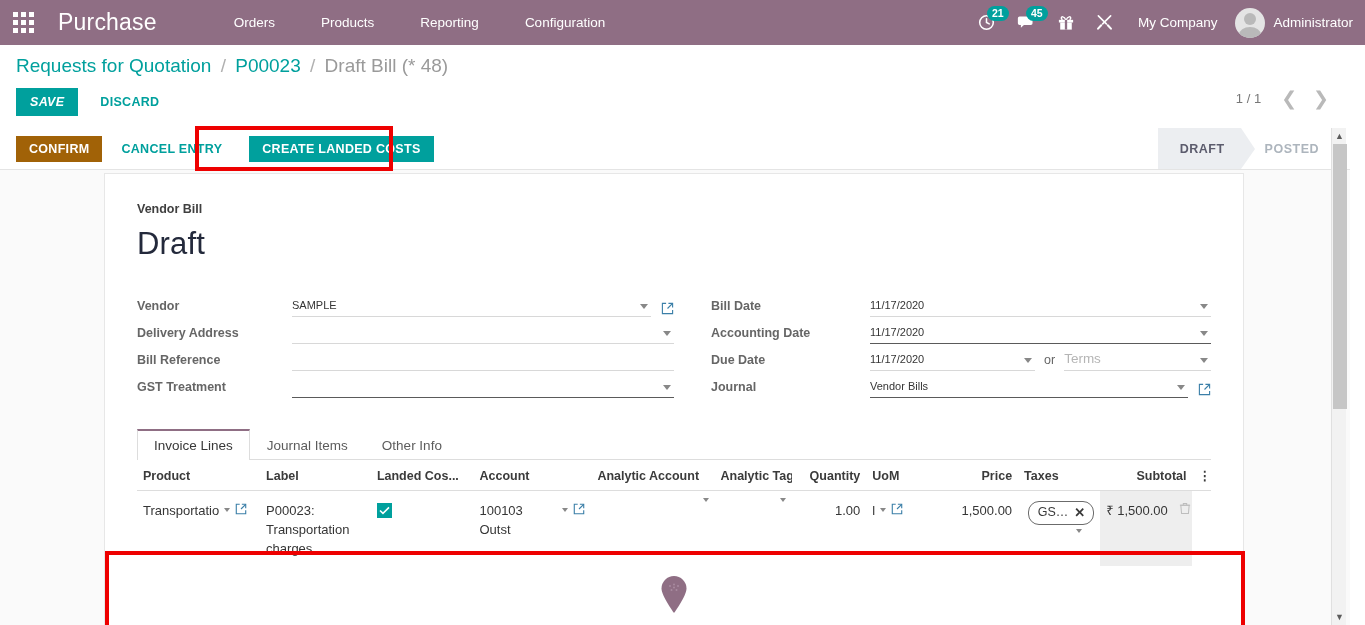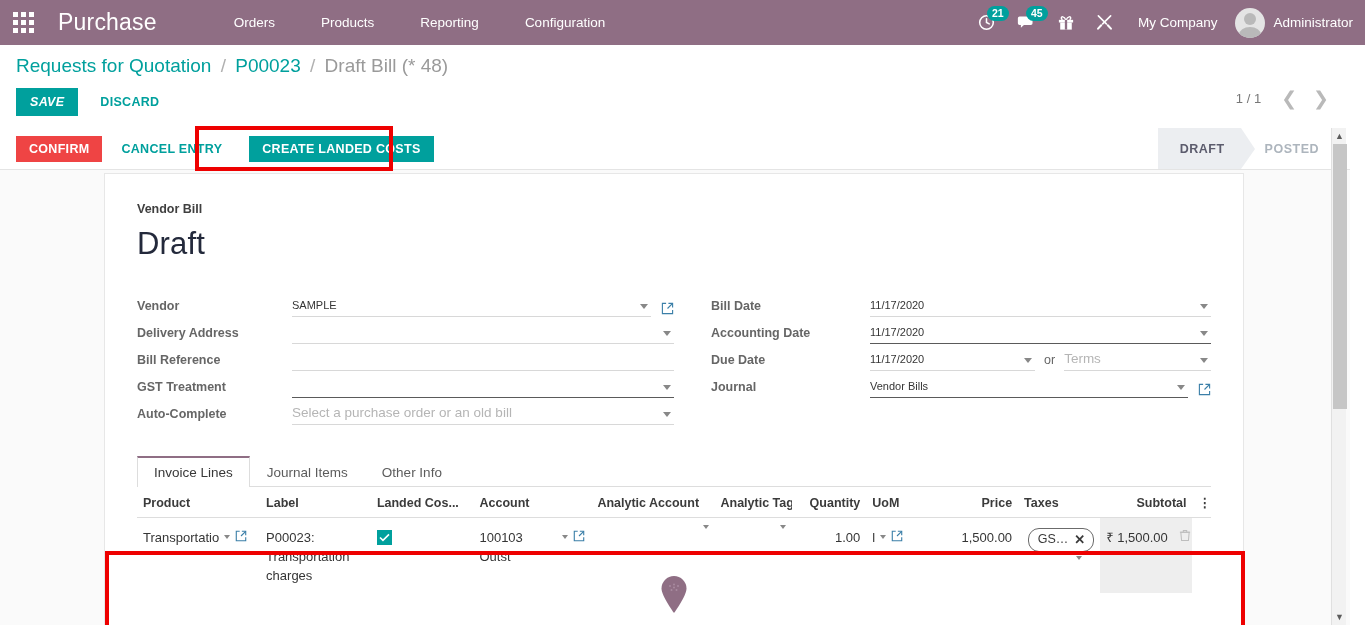--- a/index.html
+++ b/index.html
@@ -60,21 +60,21 @@
   .pager { position: absolute; top: 44px; right: 30px; display: flex; align-items: center; gap: 4px; font-size: 13px; color: #888; }
   .pager .count { color: #777; margin-right: 10px; }
   .pager .arrow { color: #b9b9b9; font-size: 19px; padding: 0 6px; cursor: pointer; line-height: 1; }
 
   
   .statusbar {
     position: absolute; top: 128px; left: 0; width: 1350px; height: 42px;
     background: #ffffff; border-bottom: 1px solid #e4e4e4;
   }
   .sb-buttons { position: absolute; top: 8px; left: 16px; display: flex; align-items: center; }
-  .btn-confirm { background: #ef4444; color: #fff; font-size: 12.5px; font-weight: 700; padding: 6px 13px; border: none; letter-spacing: .3px; cursor: pointer; }
+  .btn-confirm { background: #a16207; color: #fff; font-size: 12.5px; font-weight: 700; padding: 6px 13px; border: none; letter-spacing: .3px; cursor: pointer; }
   .btn-cancel { background: transparent; color: #00a09d; font-size: 12.5px; font-weight: 700; padding: 6px 13px; border: none; margin-left: 6px; letter-spacing: .3px; cursor: pointer; }
   .btn-landed { background: #00a09d; color: #fff; font-size: 12.5px; font-weight: 700; padding: 6px 13px; border: none; margin-left: 14px; letter-spacing: .3px; cursor: pointer; }
 
   .stages { position: absolute; top: 0; right: 15px; height: 41px; display: flex; align-items: stretch; }
   .stage {
     display: flex; align-items: center; font-size: 12.5px; font-weight: 700;
     letter-spacing: .5px; padding: 0 16px 0 22px; position: relative; cursor: pointer;
   }
   .stage.done { background: #eceef1; color: #5c5c6d; }
   .stage.done:after {
@@ -324,27 +324,20 @@
 
           <div class="frow">
             <div class="flabel">GST Treatment</div>
             <div class="fval focused">
               <span class="txt"></span>
               <span class="caret"></span>
             </div>
           </div>
 
 
-          <div class="frow">
-            <div class="flabel">Auto-Complete</div>
-            <div class="fval">
-              <span class="ph">Select a purchase order or an old bill</span>
-              <span class="caret"></span>
-            </div>
-          </div>
         </div>
 
         <div class="col right">
 
           <div class="frow">
             <div class="flabel">Bill Date</div>
             <div class="fval">
               <span class="txt">11/17/2020</span>
               <span class="caret"></span>
             </div>

